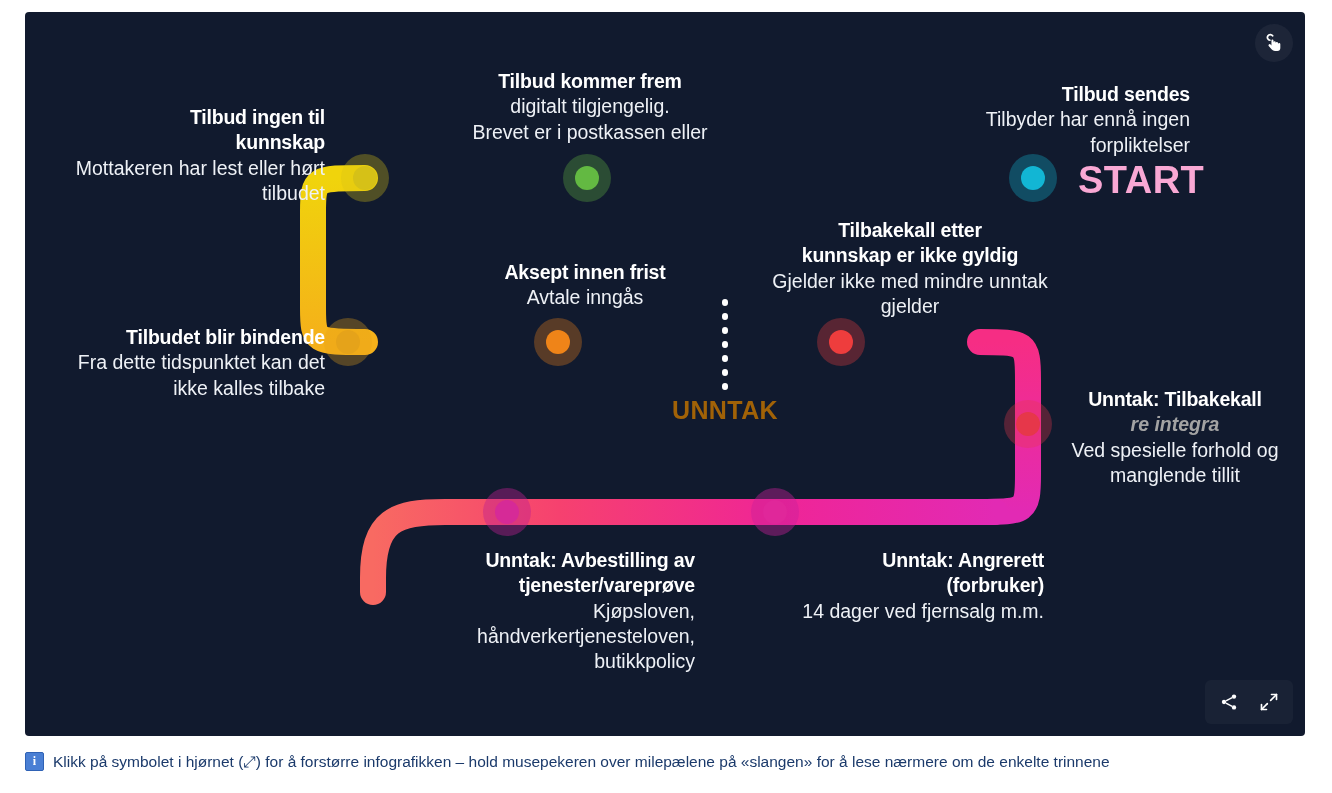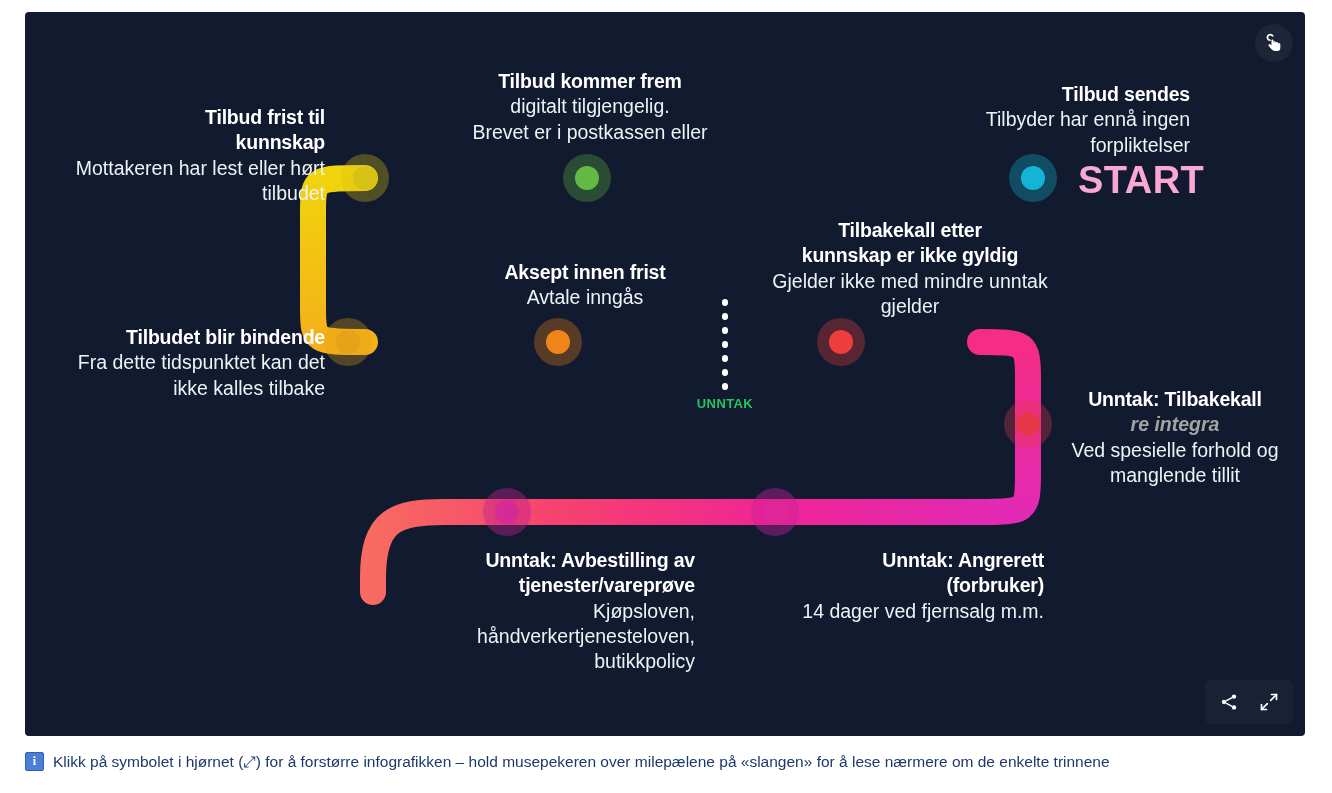--- a/index.html
+++ b/index.html
@@ -83,24 +83,24 @@
     letter-spacing: 0.5px;
     color: #f9a8d4;
   }
 
   #unntak-label {
     position: absolute;
     left: 620px;
     top: 384px;
     width: 160px;
     text-align: center;
-    font-size: 13px;
+    font-size: 25px;
     font-weight: bold;
     letter-spacing: 0.4px;
-    color: #22c55e;
+    color: #a16207;
   }
 
   
   .corner-btn {
     position: absolute;
     display: flex;
     align-items: center;
     justify-content: center;
     cursor: pointer;
   }
@@ -252,21 +252,21 @@
         <circle cx="482" cy="500" r="24" fill="#bc1f92" opacity="0.42"></circle>
         <circle cx="482" cy="500" r="12" fill="#d62a97"></circle>
       </g>
     </svg>
 
     <div id="start-label">START</div>
 
     <div id="unntak-label">UNNTAK</div>
 
     <div class="tblock align-right" id="blk-kunnskap">
-      <span class="ttitle">Tilbud frist til</span>
+      <span class="ttitle">Tilbud ingen til</span>
       <span class="ttitle">kunnskap</span>
       <span class="tsub">Mottakeren har lest eller hørt</span>
       <span class="tsub">tilbudet</span>
     </div>
 
     <div class="tblock align-center" id="blk-frem">
       <span class="ttitle">Tilbud kommer frem</span>
       <span class="tsub">digitalt tilgjengelig.</span>
       <span class="tsub">Brevet er i postkassen eller</span>
     </div>

